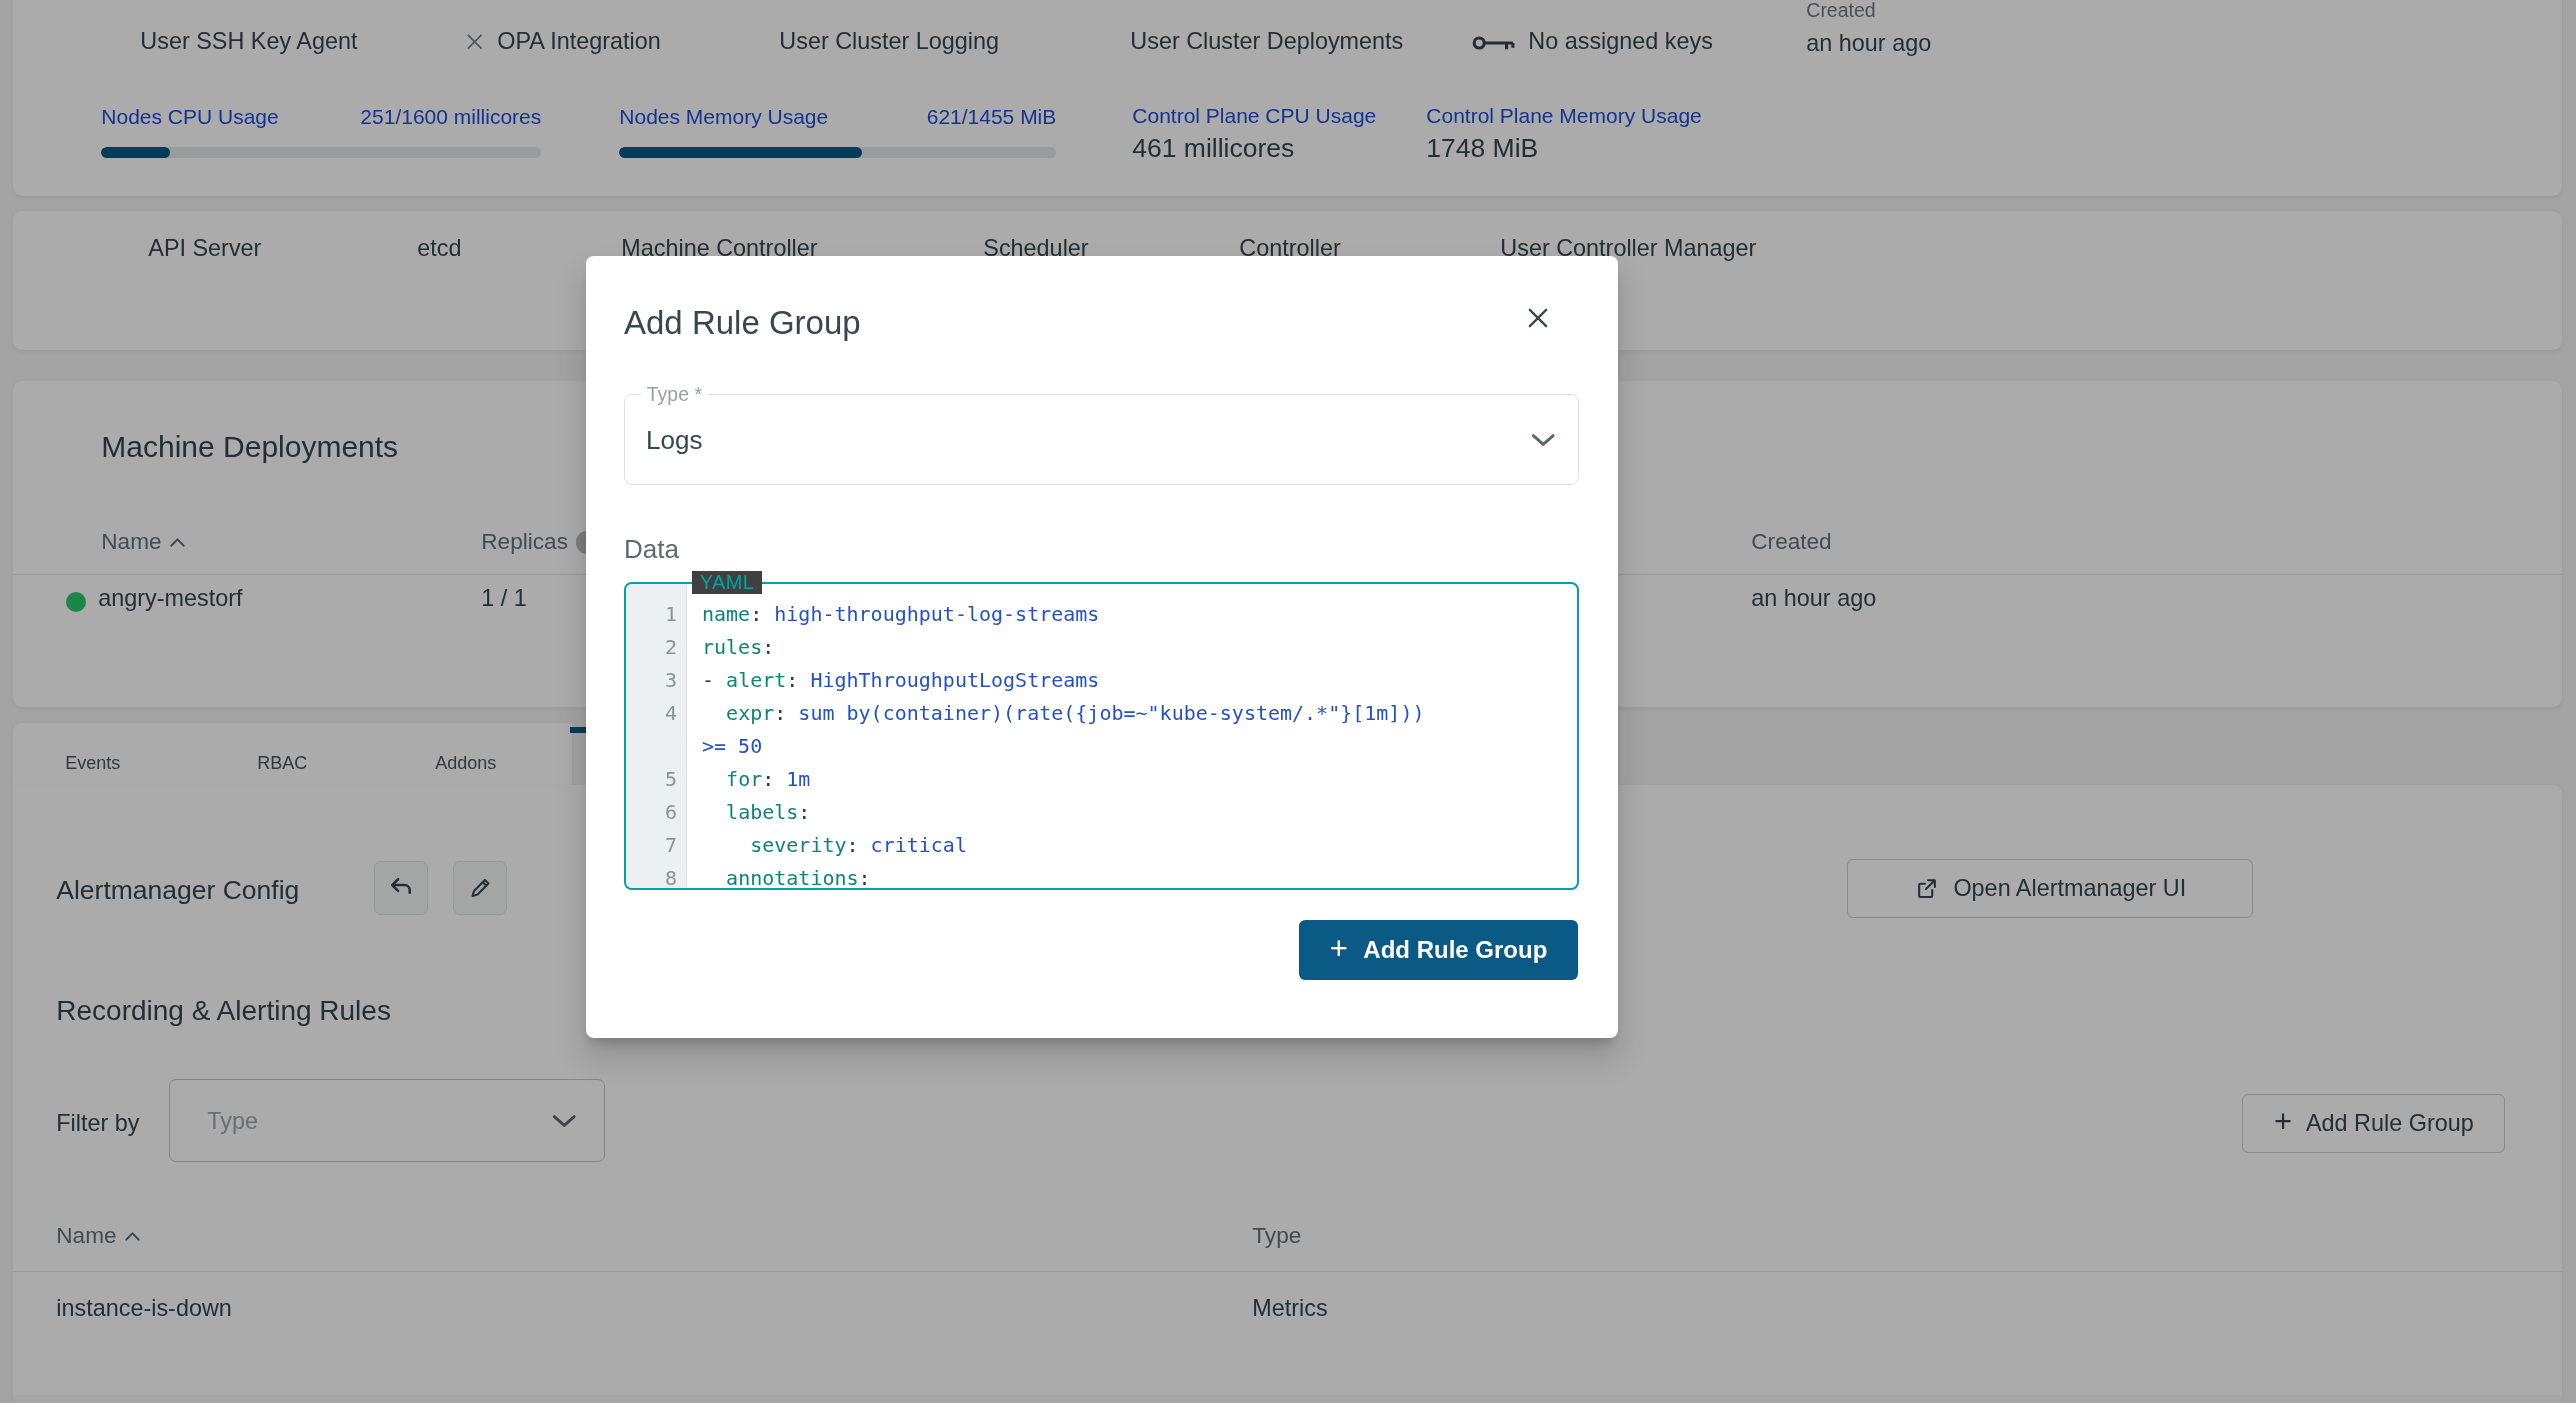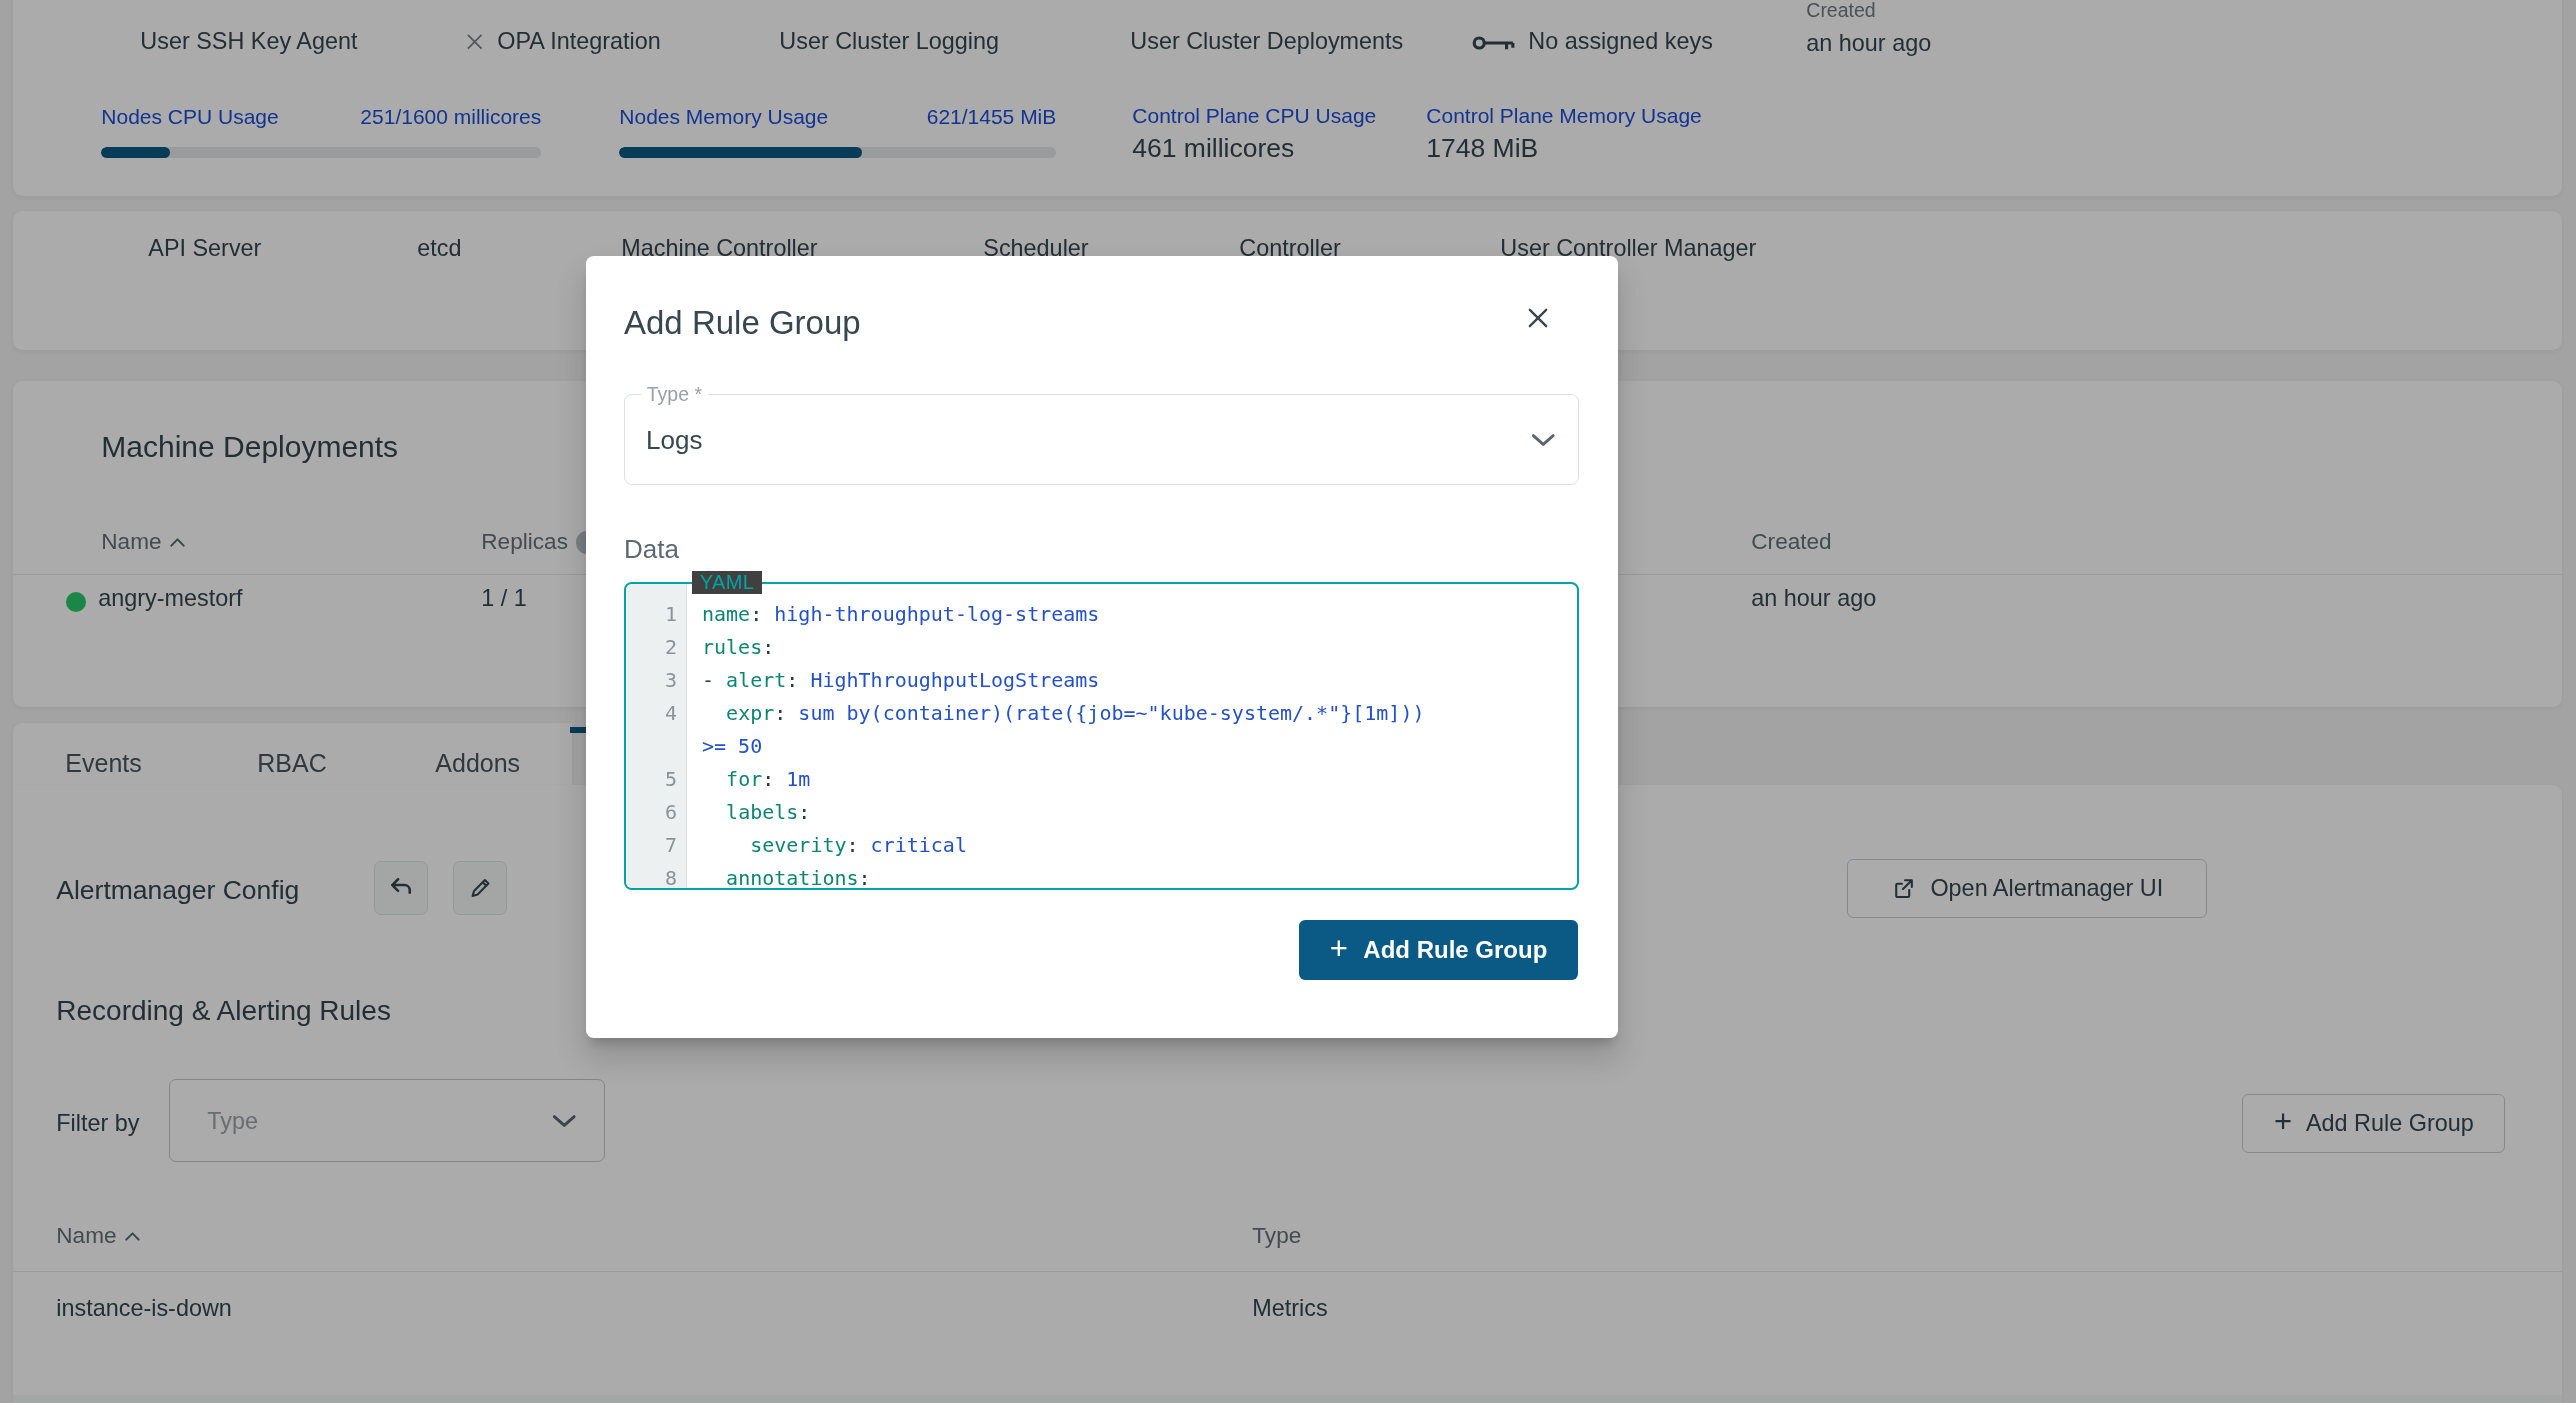--- a/index.html
+++ b/index.html
@@ -18,21 +18,21 @@
   .bar{position:absolute;height:11px;border-radius:5.5px;background:#e4e7e9;overflow:hidden}
   .bar-fill{height:100%;border-radius:5.5px;background:var(--primary)}
   .big-metric{font-size:26.5px;line-height:31px;color:var(--text-dark)}
   .comp-label{font-size:23.4px;line-height:28px;color:var(--text-dark)}
   .h1{font-size:30px;line-height:36px;font-weight:400;color:var(--text-dark)}
   .h2{font-size:28px;line-height:34px;font-weight:400;color:var(--text-dark)}
   .h3{font-size:26.5px;line-height:33px;font-weight:400;color:var(--text-dark)}
   .th{font-size:22.6px;line-height:26.5px;color:#667077;display:flex;align-items:center;gap:7.8px}
   .td{font-size:23.4px;line-height:28px;color:var(--text-dark)}
   .divider{position:absolute;left:0;right:0;height:0.8px;background:#e4e7e9}
-  .tab{font-size:25px;line-height:28px;color:#4b555c;cursor:pointer}
+  .tab{font-size:18px;line-height:28px;color:#4b555c;cursor:pointer}
   .icon-btn{position:absolute;width:54px;height:54px;border-radius:7px;background:#f5f6f7;
     border:1.2px solid #dfe2e5;display:flex;align-items:center;justify-content:center;cursor:pointer}
   .outline-btn{position:absolute;border:1.2px solid var(--border-gray);border-radius:6.2px;background:transparent;
     display:flex;align-items:center;justify-content:center;gap:14px;font-size:23.4px;color:var(--text-dark);cursor:pointer}
   .select-box{position:absolute;border:1.2px solid #c4c8cb;border-radius:7px;background:transparent}
   .placeholder{color:#9fa4a8;font-size:23.4px}
   .chev{stroke:#5b666d;stroke-width:2.6;fill:none;stroke-linecap:round;stroke-linejoin:round}
   .info-dot{display:inline-flex;width:22.6px;height:22.6px;border-radius:50%;background:#b6bdc2;color:#fff;
     font-size:15.6px;align-items:center;justify-content:center;font-weight:700}
   
@@ -145,21 +145,21 @@
     <div class="icon-btn" style="left:361px;top:76px">
       <svg width="28" height="28" viewBox="0 0 24 24">
           <path d="M9.5 14.5 L4.5 9.5 L9.5 4.5 M4.5 9.5 H15 a4.5 4.5 0 0 1 4.5 4.5 V16" stroke="#37474f" stroke-width="2.2" fill="none" stroke-linecap="round" stroke-linejoin="round"></path>
         </svg>
     </div>
     <div class="icon-btn" style="left:440px;top:76px">
       <svg width="26.5" height="26.5" viewBox="0 0 24 24">
           <path d="M5 19 L6.4 14.4 L16.2 4.6 L19.4 7.8 L9.6 17.6 L5 19 Z M14.2 6.6 L17.4 9.8" stroke="#37474f" stroke-width="1.9" fill="none" stroke-linejoin="round"></path>
         </svg>
     </div>
-    <div class="outline-btn" style="left:1834px;top:74px;width:360px;height:59px">
+    <div class="outline-btn" style="left:1834px;top:74px;width:406px;height:59px">
       <svg width="25" height="25" viewBox="0 0 24 24">
           <path d="M13.5 4 H20 V10.5 M20 4 L11.5 12.5 M17.5 13.5 V19 a1.2 1.2 0 0 1 -1.2 1.2 H6.2 A1.2 1.2 0 0 1 5 19 V8.7 a1.2 1.2 0 0 1 1.2 -1.2 H10.5" stroke="#37474f" stroke-width="2" fill="none" stroke-linecap="round" stroke-linejoin="round"></path>
         </svg>
       <span>Open Alertmanager UI</span>
     </div>
 
     <span class="abs h2" style="left:43px;top:209px">Recording &amp; Alerting Rules</span>
 
     <span class="abs td" style="left:43px;top:324px">Filter by</span>
     <div class="select-box" style="left:156px;top:294px;width:436px;height:83px">

